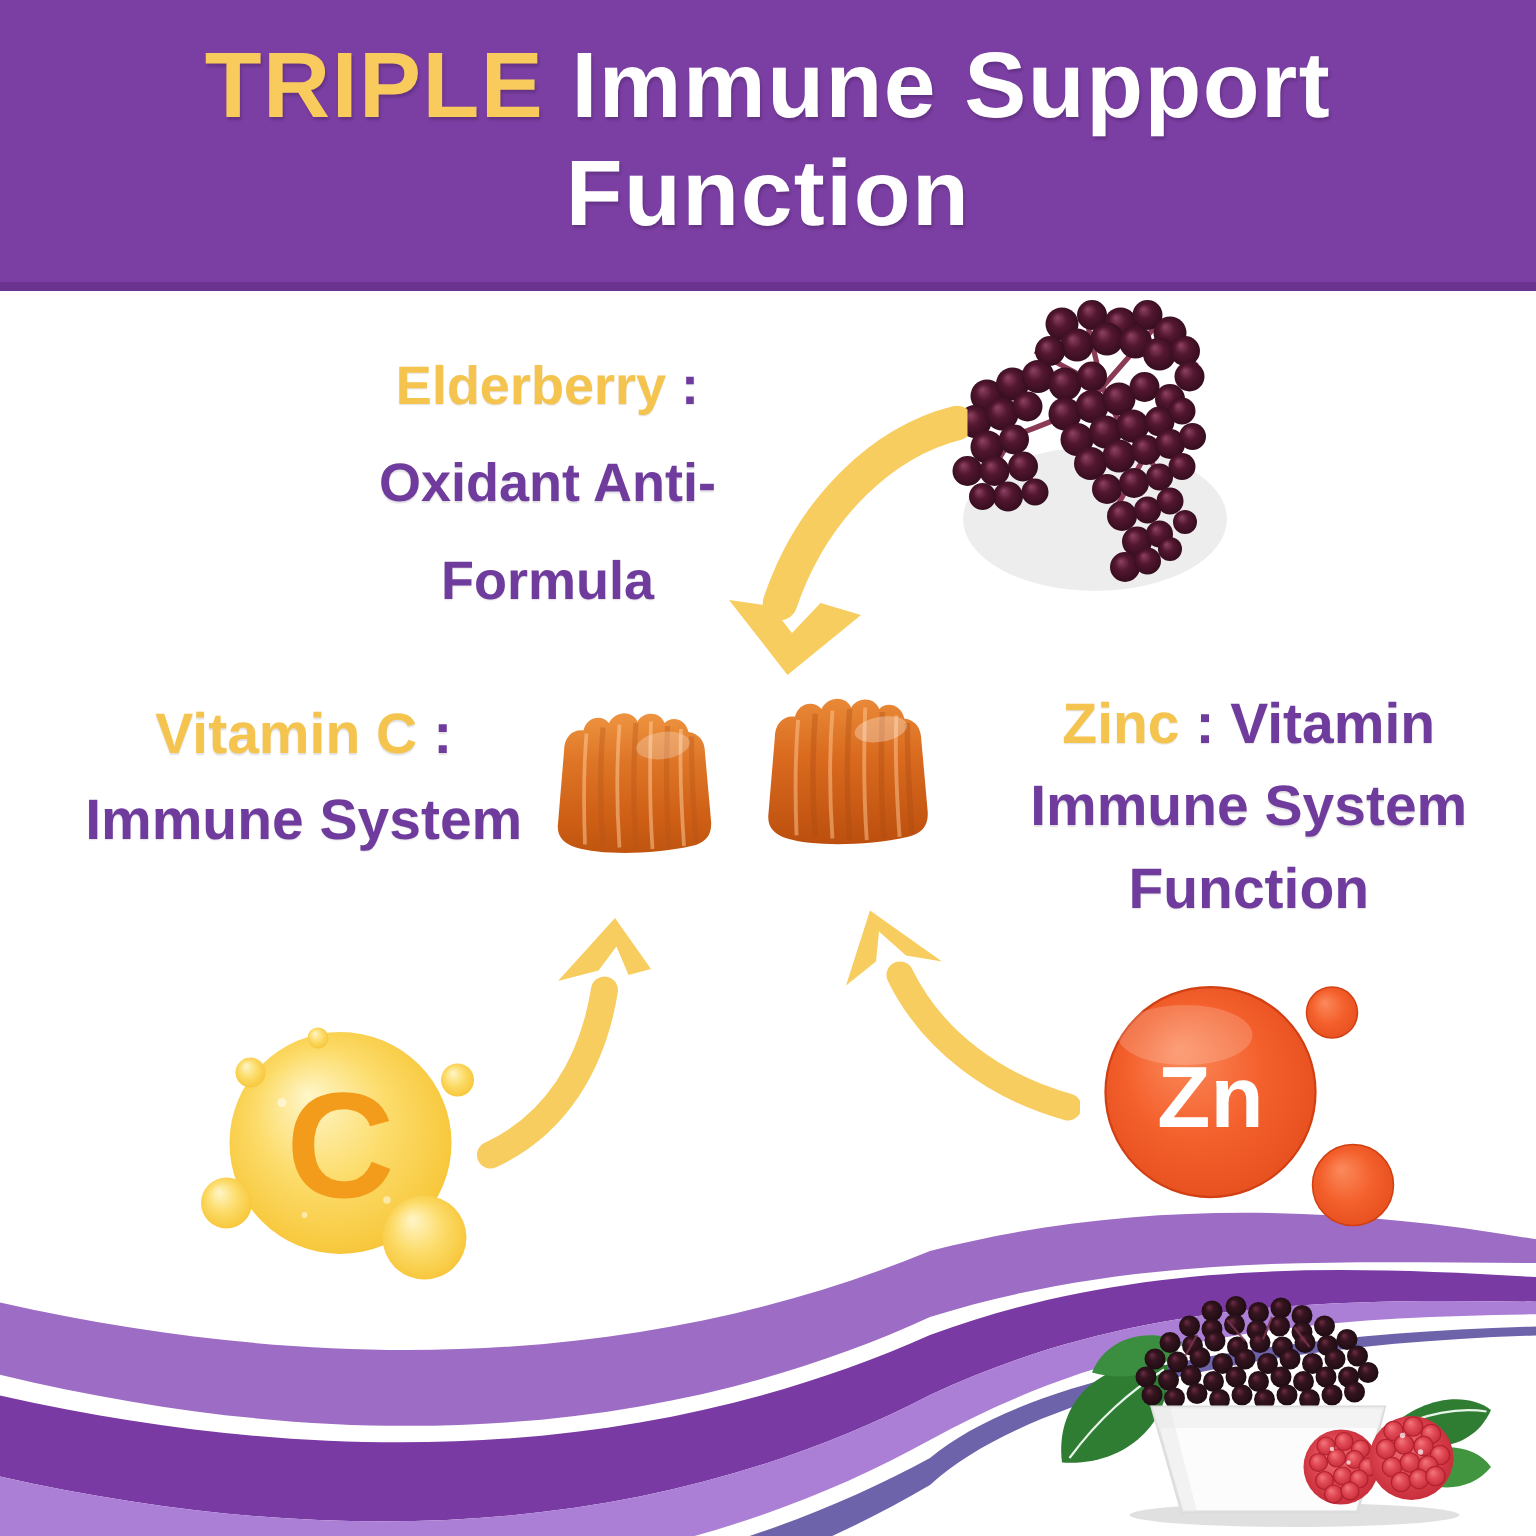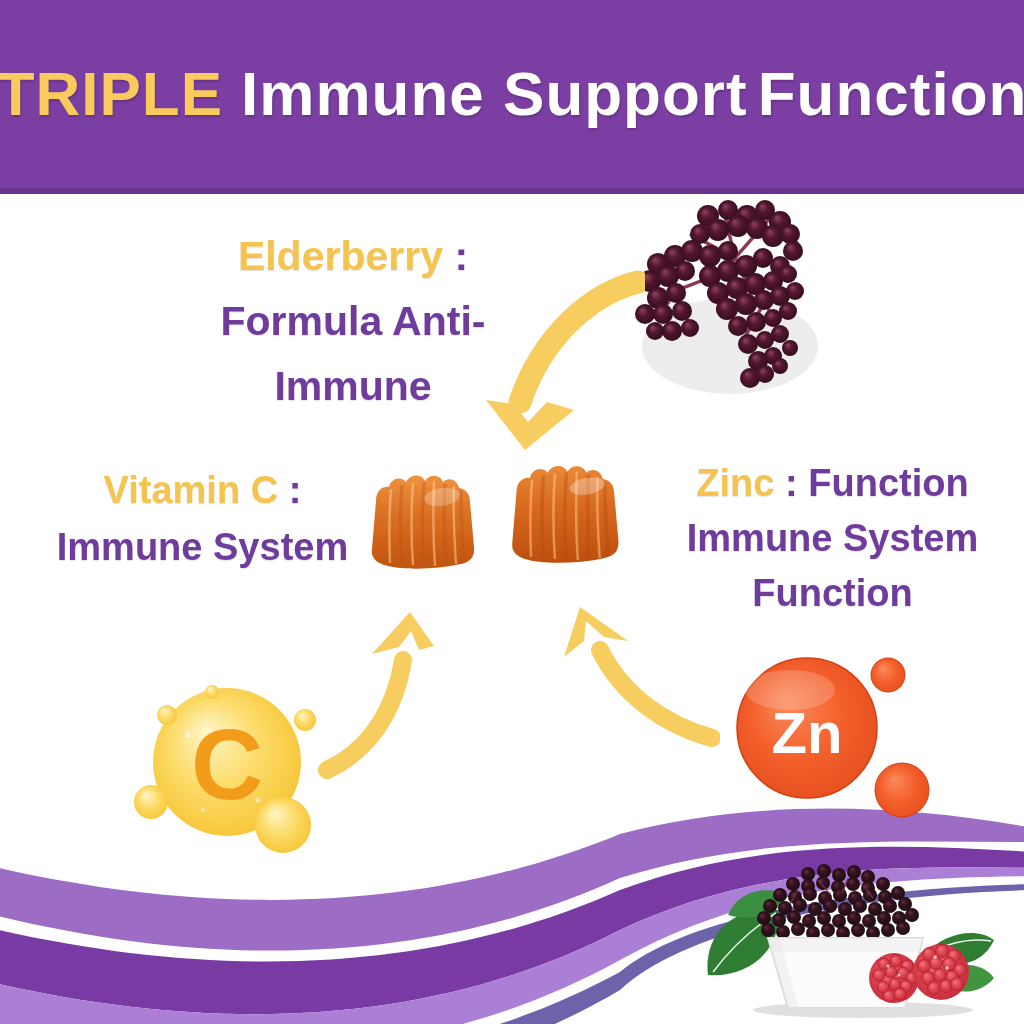--- a/index.html
+++ b/index.html
@@ -4,33 +4,33 @@
 <style>
   html,body{margin:0;padding:0;background:#ffffff;}
   .canvas{
     position:relative;width:1024px;height:1024px;overflow:hidden;background:#ffffff;
     font-family:"Liberation Sans","DejaVu Sans",sans-serif;font-weight:700;
   }
   
   .banner{
     position:absolute;left:0;top:0;width:1024px;height:188px;
     background:#7B3EA3;border-bottom:6px solid #69338F;
-    display:flex;flex-direction:row;align-items:center;justify-content:center;gap:10px;
+    display:flex;flex-direction:column;align-items:center;justify-content:center;gap:10px;
   }
   .title-line{font-size:62px;line-height:1;letter-spacing:1px;color:#ffffff;
     text-shadow:1px 2px 2px rgba(0,0,0,.18);white-space:nowrap;}
   .title-hl{color:#F8CB5C;}
   .title-rest{margin-left:18px;}
   
   .callout{position:absolute;text-align:center;z-index:2;
     text-shadow:0 1px 1px rgba(0,0,0,.12);}
   .callout .yellow{color:#F5C44E;}
   .callout .purple{color:#6F3B9D;}
   .callout .sep{margin-left:.28em;color:#6F3B9D;}
-  .callout-elderberry{left:128px;top:224px;width:450px;font-size:41px;line-height:65px;}
+  .callout-elderberry{left:140px;top:224px;width:450px;font-size:36px;line-height:65px;}
   .callout-vitc{left:10px;top:462px;width:385px;font-size:38px;line-height:57px;}
   .callout-zinc{left:635px;top:456px;width:395px;font-size:38px;line-height:55px;}
   
   .gfx{position:absolute;z-index:2;}
   .waves{position:absolute;left:0;top:794px;z-index:1;}
   .bowl{z-index:3;}
   svg text{font-family:"Liberation Sans","DejaVu Sans",sans-serif;}
 </style>
 </head>
 <body>
@@ -39,31 +39,31 @@
 
   <div class="banner">
     <div class="title-line">
       <span class="title-hl">TRIPLE</span><span class="title-rest">Immune Support</span>
     </div>
     <div class="title-line">Function</div>
   </div>
 
   <div class="callout callout-elderberry">
     <div><span class="yellow">Elderberry</span><span class="sep">:</span></div>
-    <div class="purple">Formula Anti-</div>
-    <div class="purple">Immune</div>
+    <div class="purple">Oxidant Anti-</div>
+    <div class="purple">Formula</div>
   </div>
 
   <div class="callout callout-vitc">
     <div><span class="yellow">Vitamin C</span><span class="sep">:</span></div>
     <div class="purple">Immune System</div>
   </div>
 
   <div class="callout callout-zinc">
-    <div><span class="yellow">Zinc</span><span class="sep">: Function</span></div>
+    <div><span class="yellow">Zinc</span><span class="sep">: Vitamin</span></div>
     <div class="purple">Immune System</div>
     <div class="purple">Function</div>
   </div>
 
   <svg class="gfx" style="left:630px;top:196px;" width="215" height="215" viewBox="0 0 215 215">
     <defs>
       <radialGradient id="eldG" cx="50%" cy="50%" r="60%" fx="35%" fy="30%">
         <stop offset="0%" stop-color="#8F4263"></stop>
           <stop offset="40%" stop-color="#531730"></stop>
           <stop offset="100%" stop-color="#2E0A1A"></stop>

